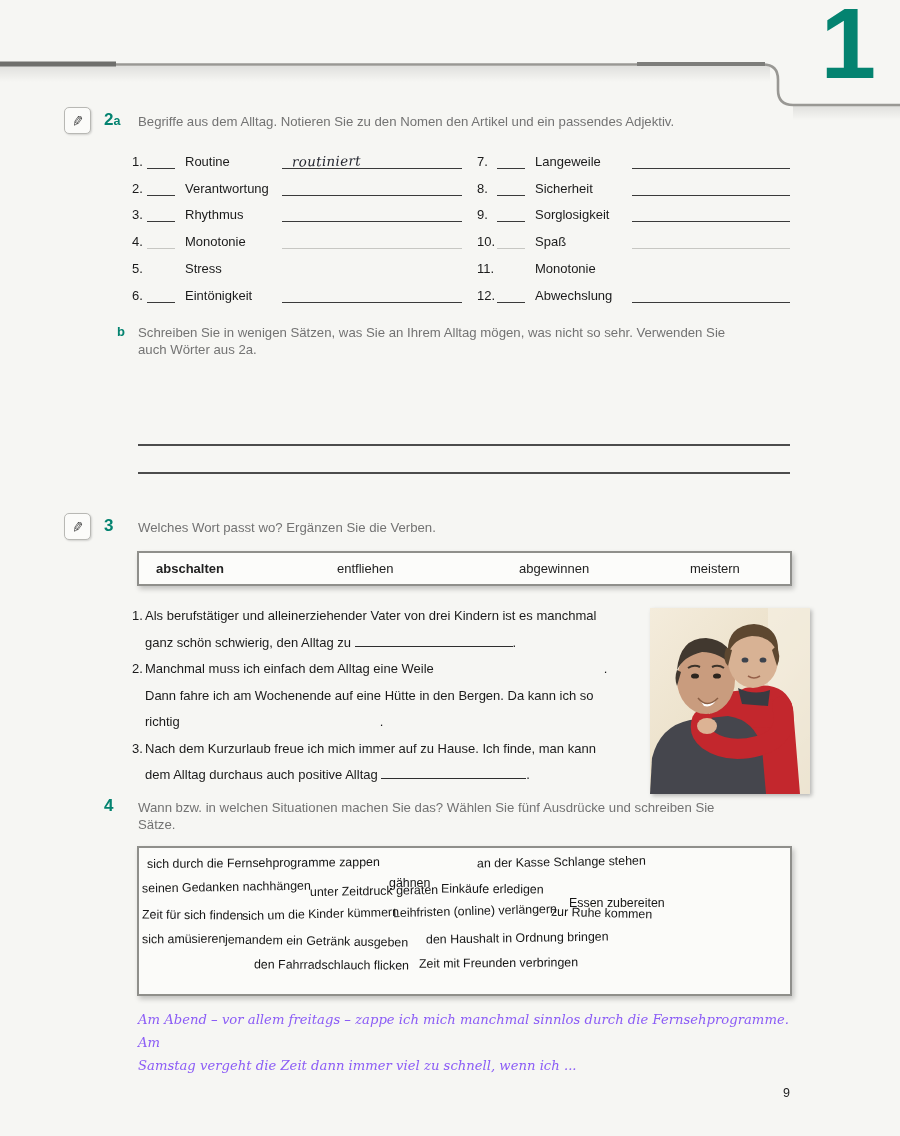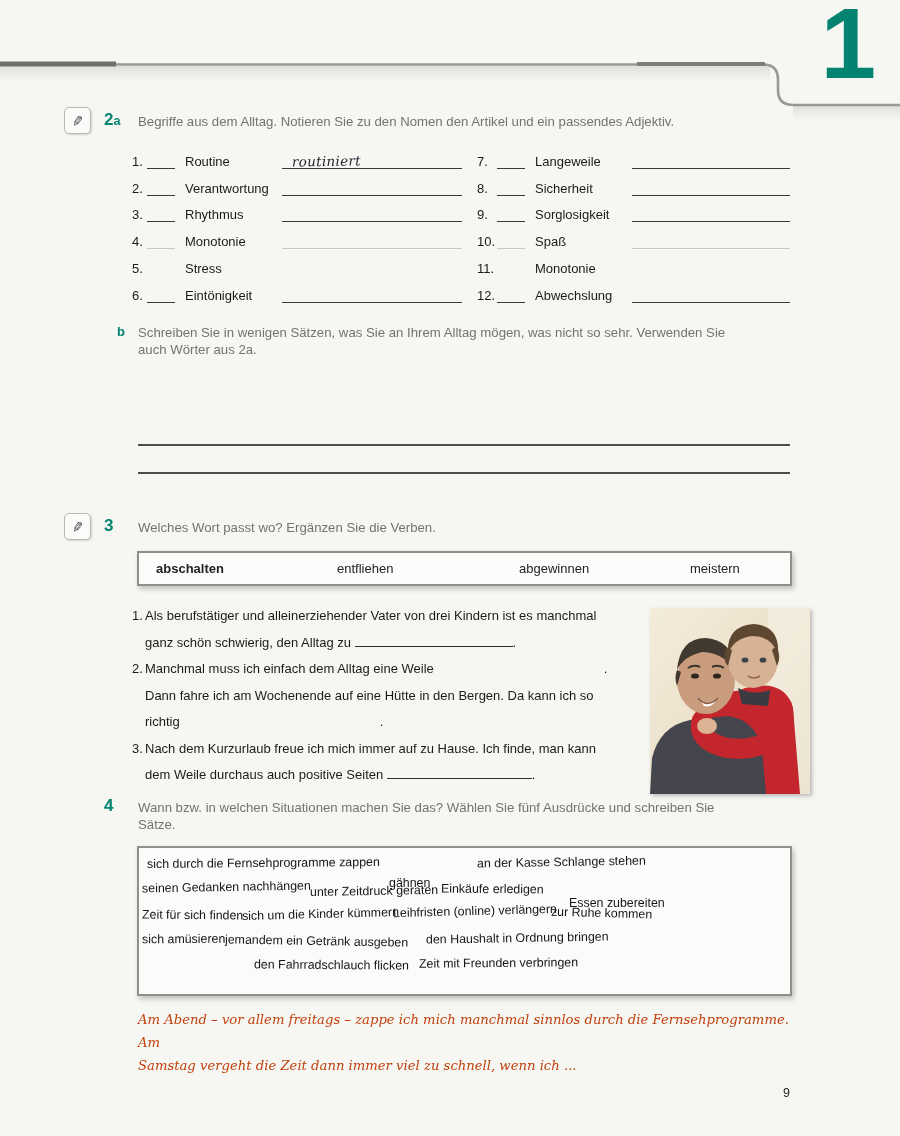--- a/index.html
+++ b/index.html
@@ -46,21 +46,21 @@
   .gseg{display:inline-block;height:12px;}
   
   .photo{position:absolute;left:650px;top:608px;width:160px;height:186px;
          box-shadow:2px 2px 4px rgba(0,0,0,.25);}
   
   .phrasebox{position:absolute;left:137px;top:846px;width:651px;height:146px;background:#fbfbf9;
              border:2px solid #8f8f8b;box-shadow:2px 3px 5px rgba(0,0,0,.22);}
   .phrasebox span{position:absolute;font-size:12.4px;color:#161616;white-space:nowrap;}
   
   .example{position:absolute;left:138px;top:1008px;width:660px;font-family:"DejaVu Serif",serif;
-           font-style:italic;font-size:13.2px;line-height:23px;color:#c2410c;}
+           font-style:italic;font-size:13.2px;line-height:23px;color:#8b5cf6;}
   .pagenum{position:absolute;left:783px;top:1086px;font-size:12.5px;color:#222;}
 </style>
 </head>
 <body>
 
 <div class="page">
 
   <svg class="tab-svg" width="900" height="130">
     <defs>
       <linearGradient id="shade" x1="0" y1="0" x2="0" y2="1">
@@ -194,21 +194,21 @@
       </div>
       <div class="ex3-item">
         <span class="inum">2.</span>
         <div><span>Manchmal muss ich einfach dem Alltag eine Weile</span><span class="gseg" style="width: 170px;"></span><span>.</span></div>
         <div><span>Dann fahre ich am Wochenende auf eine Hütte in den Bergen. Da kann ich so</span></div>
         <div><span>richtig</span><span class="gseg" style="width: 200px;"></span><span>.</span></div>
       </div>
       <div class="ex3-item">
         <span class="inum">3.</span>
         <div><span>Nach dem Kurzurlaub freue ich mich immer auf zu Hause. Ich finde, man kann</span></div>
-        <div><span>dem Weile durchaus auch positive Seiten </span><span class="useg" style="width: 145px;"></span><span>.</span></div>
+        <div><span>dem Alltag durchaus auch positive Alltag </span><span class="useg" style="width: 145px;"></span><span>.</span></div>
       </div>
     </div>
 
   <svg class="photo" viewBox="0 0 160 186">
     <defs>
       <linearGradient id="pbg" x1="0" y1="0" x2="1" y2="1">
         <stop offset="0" stop-color="#f4ecdc"></stop>
           <stop offset="0.6" stop-color="#eadfc7"></stop>
         <stop offset="1" stop-color="#ddcfb2"></stop>
       </linearGradient>

